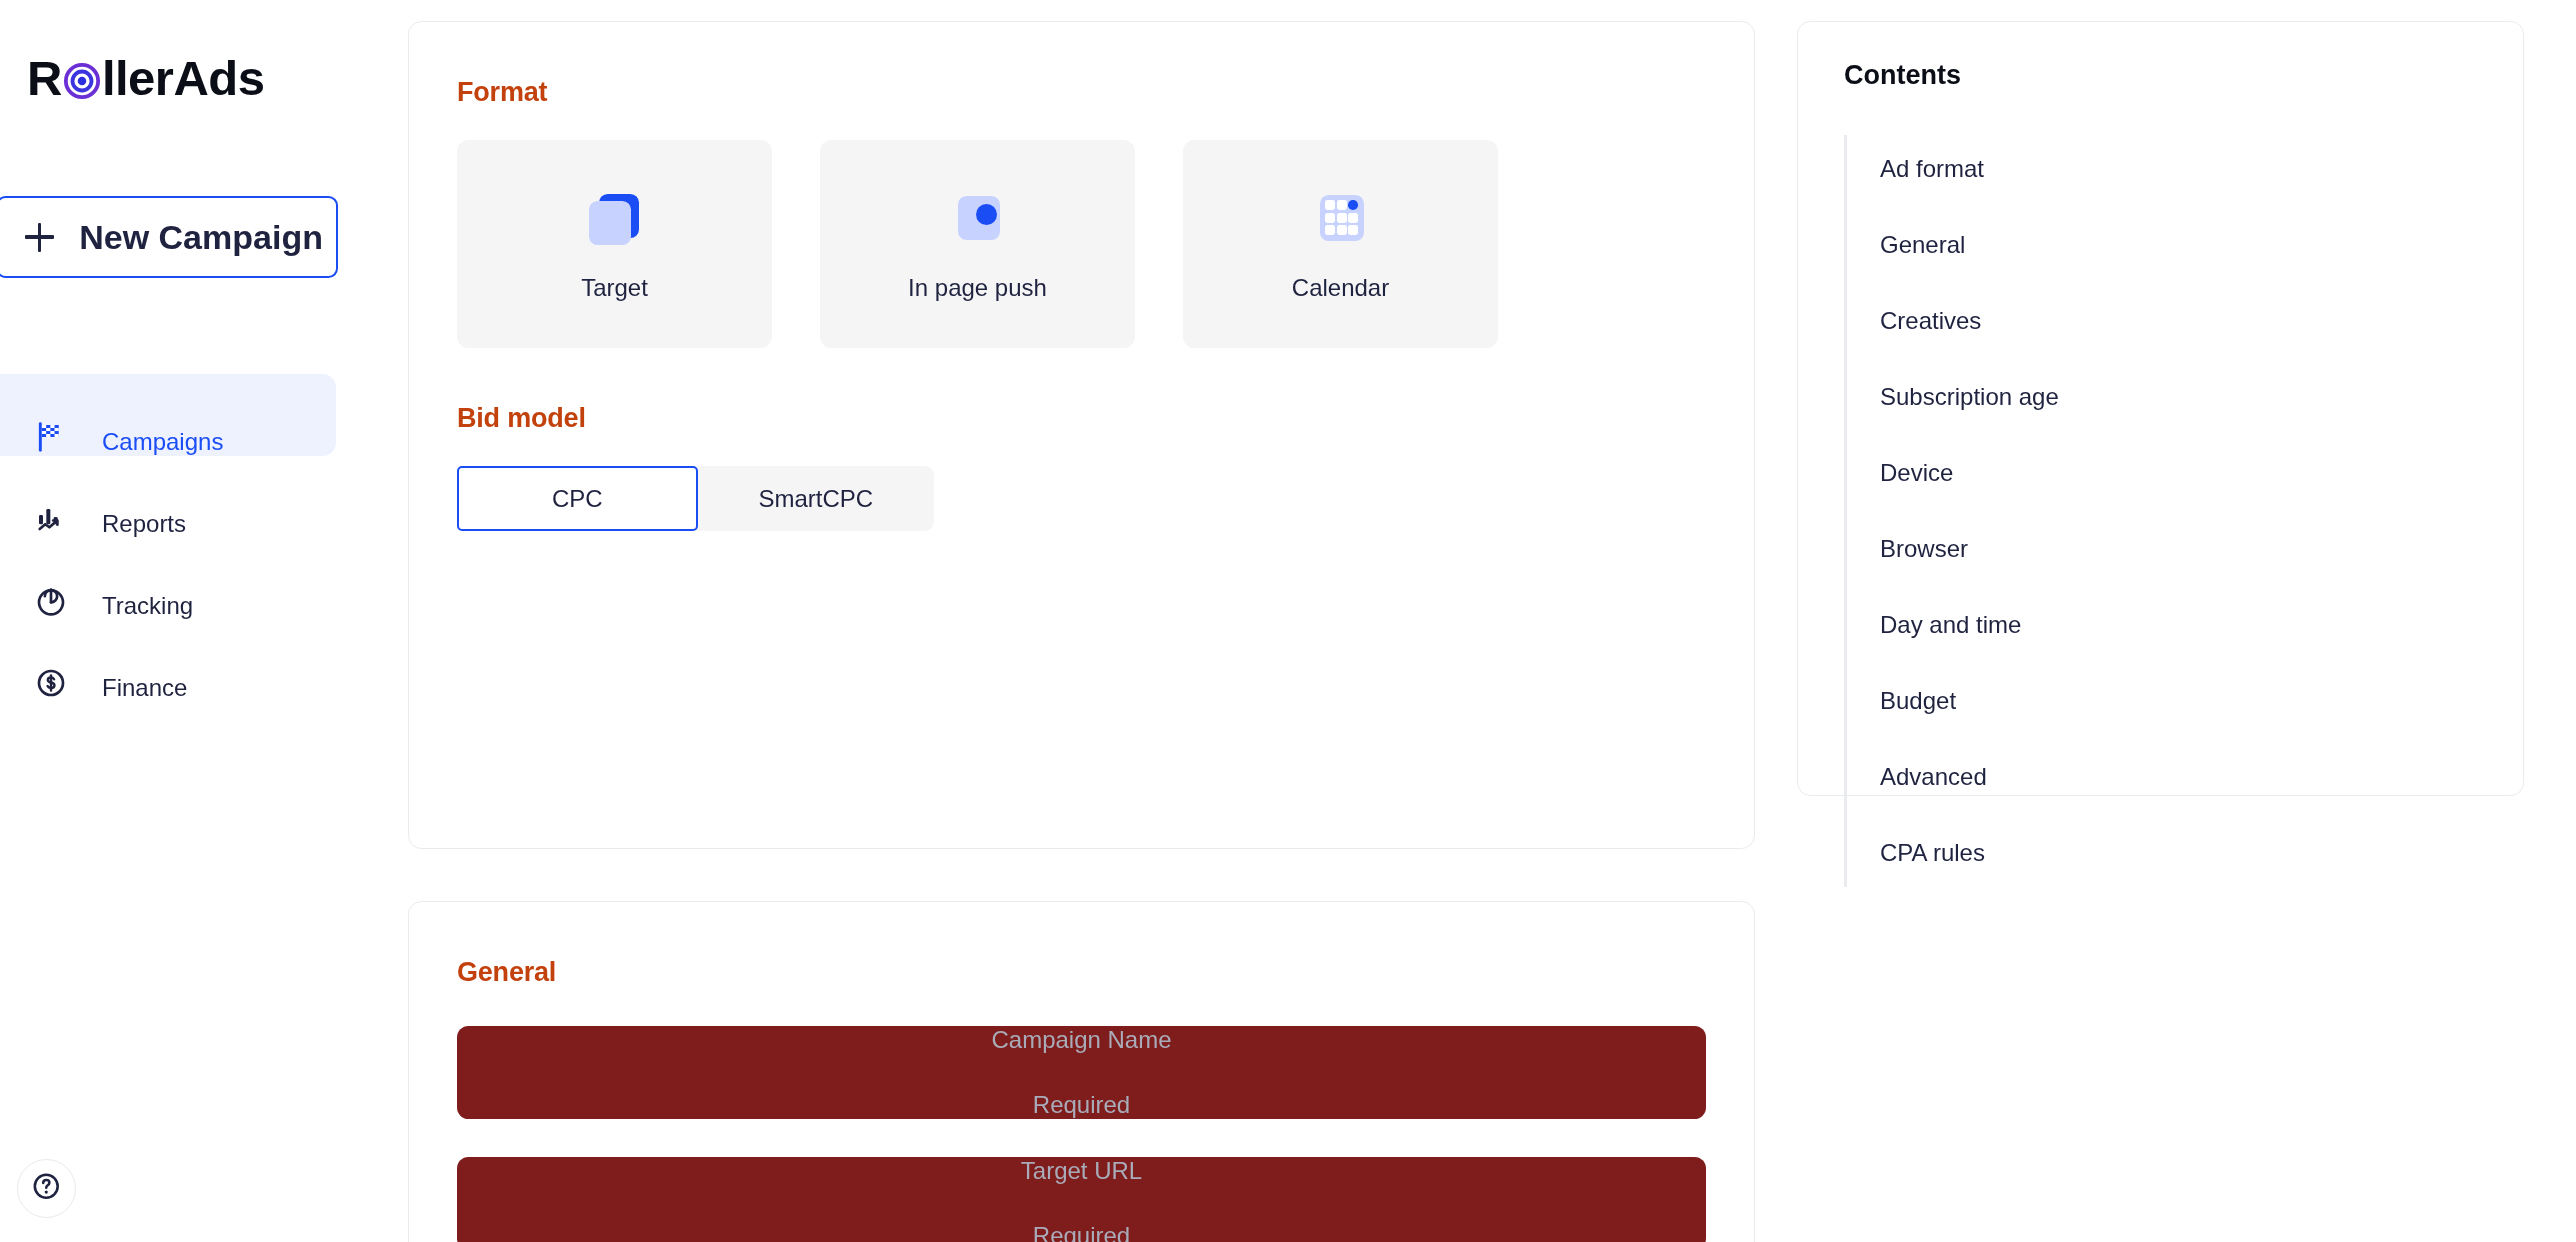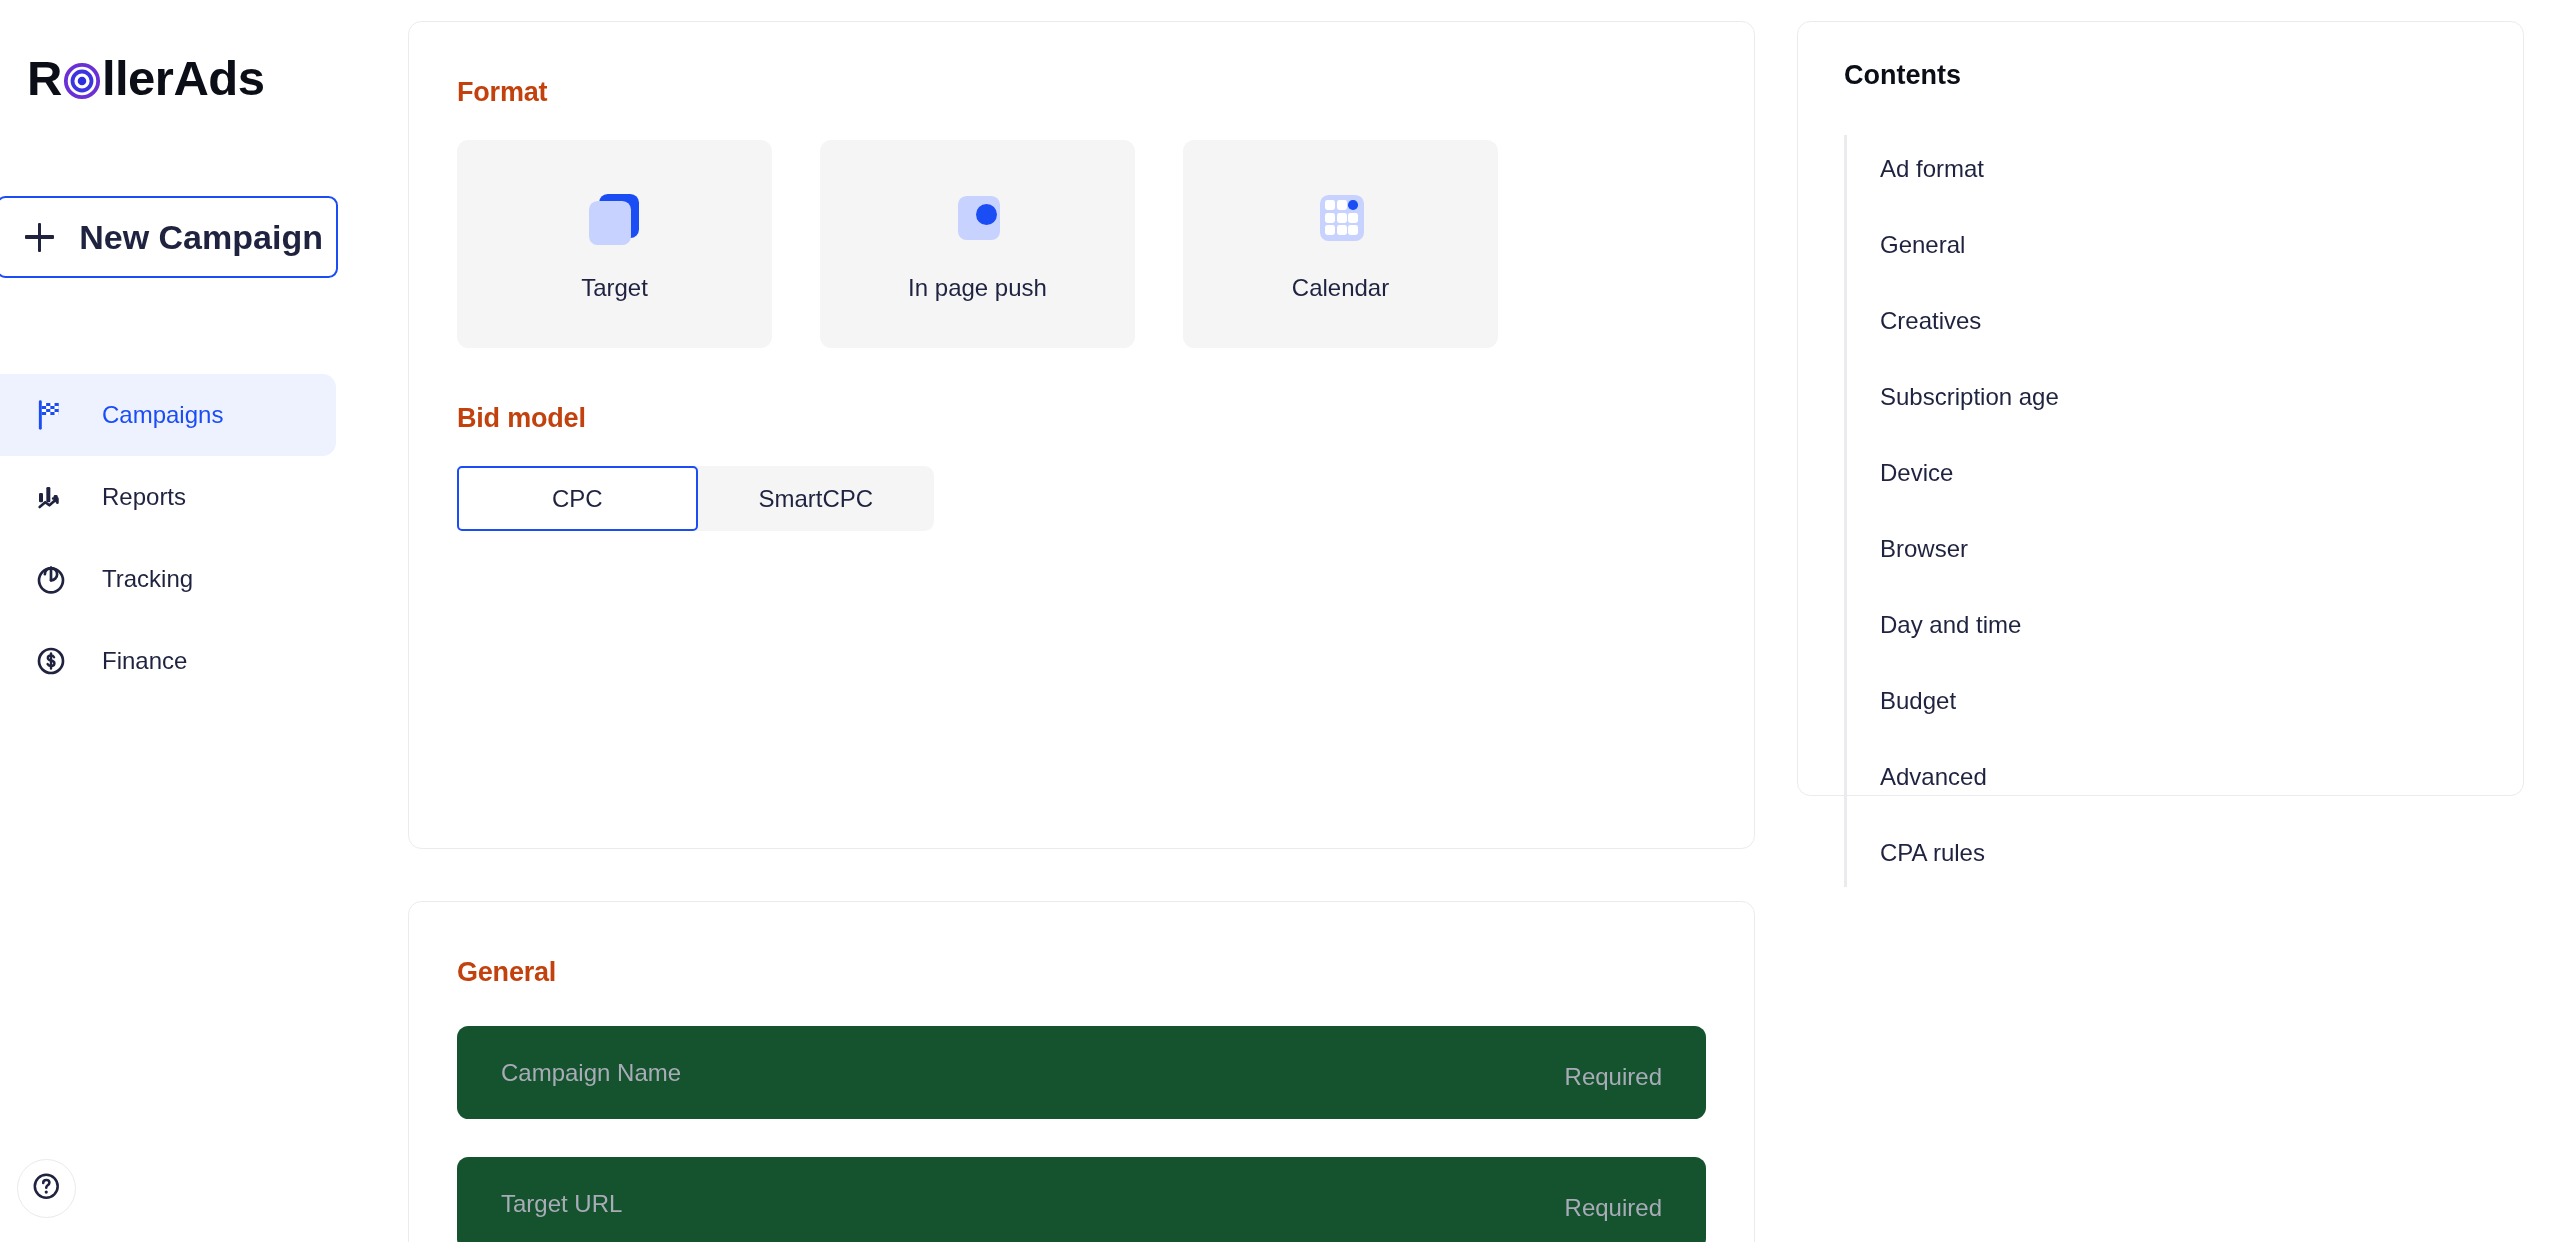--- a/index.html
+++ b/index.html
@@ -39,21 +39,21 @@
   .plus-icon { width: 29px; height: 29px; position: relative; flex: none; }
   .plus-icon::before, .plus-icon::after {
     content: ""; position: absolute; background: #1f2340; border-radius: 1px;
   }
   .plus-icon::before { left: 0; top: 12.4px; width: 29px; height: 3.8px; }
   .plus-icon::after  { top: 0; left: 12.4px; height: 29px; width: 3.8px; }
   .nc-label { font-size: 34px; font-weight: 700; color: #1f2340; }
 
   .nav { position: absolute; left: 0; top: 374px; width: 401px; }
   .nav-item {
-    position: relative; height: 82px; display: flex; align-items: center;
+    position: relative; height: 82px; display: flex; align-items: flex-end;
     padding-left: 32px; gap: 32px; cursor: pointer;
     border-top-right-radius: 13.4px; border-bottom-right-radius: 13.4px;
     width: 336px;
   }
   .nav-item.active { background: #eef2ff; }
   .nav-ico { width: 38px; height: 38px; flex: none; display: flex; align-items: center; justify-content: center; }
   .nav-label { font-size: 24px; color: #1f2340; }
   .nav-item.active .nav-label { color: #1b4df5; }
 
   .help-btn {
@@ -130,23 +130,23 @@
     border-radius: 9.5px; background: #f5f5f6; overflow: visible;
   }
   .bid-opt {
     flex: 1; display: flex; align-items: center; justify-content: center;
     font-size: 24px; color: #1f2340; cursor: pointer; border-radius: 5px;
     background: transparent;
   }
   .bid-opt.active { background: #fff; border: 2.9px solid #1b4df5; }
 
   .field {
-    margin-top: 38px; height: 93px; background: #14532d; border-radius: 11.4px;
+    margin-top: 38px; height: 93px; background: #7f1d1d; border-radius: 11.4px;
     display: flex; align-items: center; justify-content: space-between;
-    padding: 0 44px; cursor: text;
+    padding: 0 44px; cursor: text; flex-direction: column;
   }
   .field-ph { font-size: 24px; color: #a9acb8; }
   .field-req { font-size: 24px; color: #a9acb8; margin-top: 9px; }
 
   
   .contents {
     position: absolute; left: 1797px; top: 21px; width: 727px; height: 775px;
     background: #fff; border: 1.9px solid #e9ebef; border-radius: 13.4px;
     padding: 0 46px;
   }

